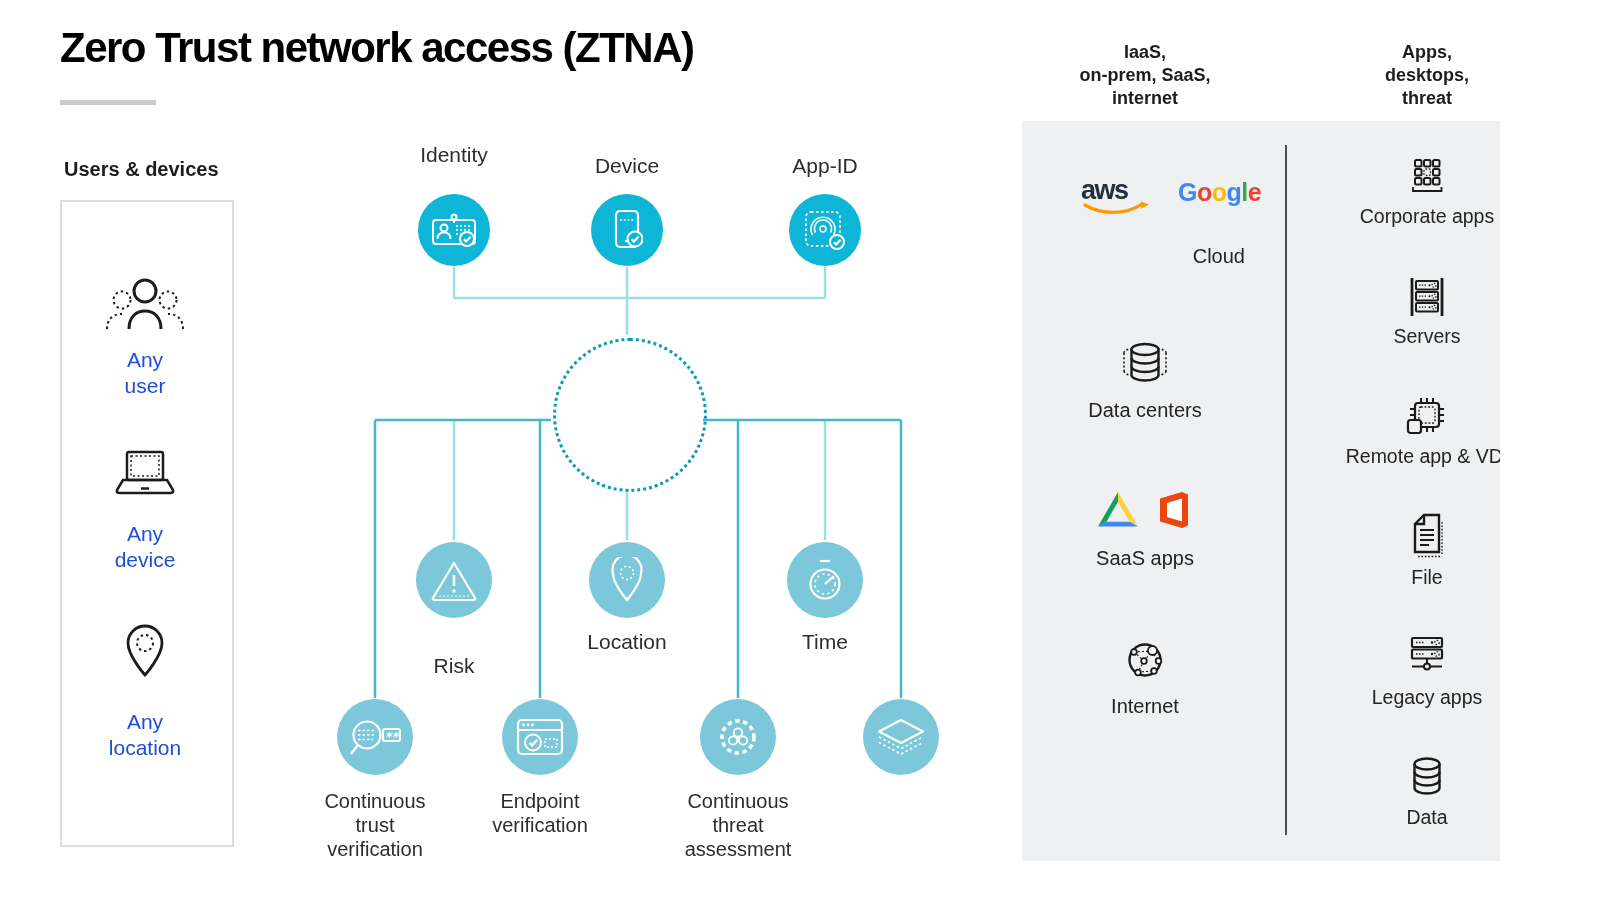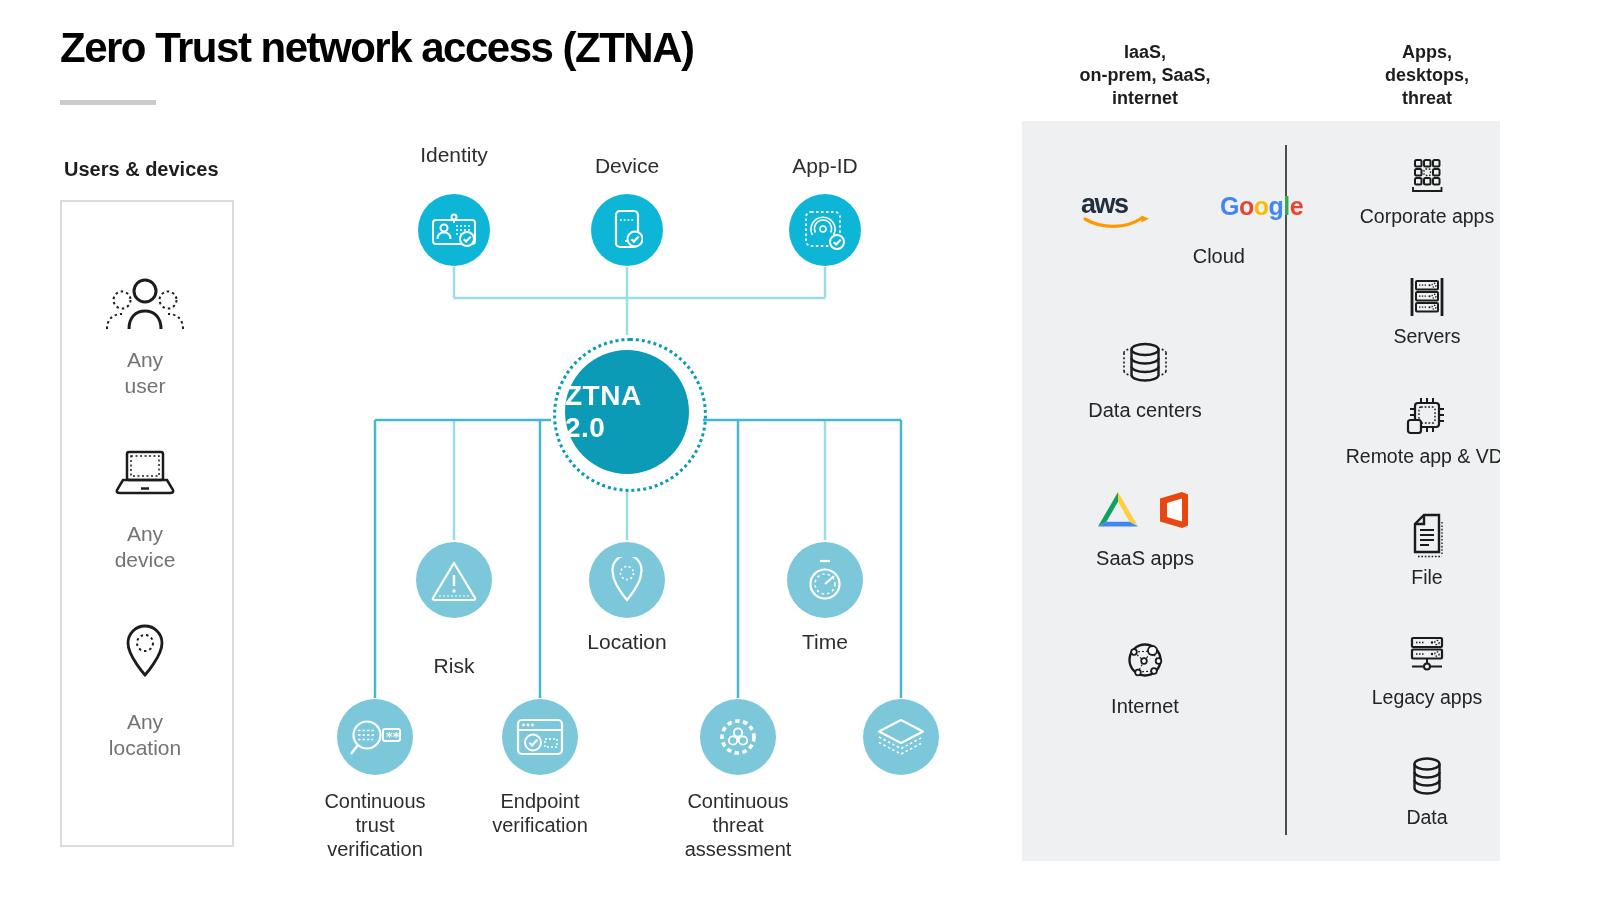--- a/index.html
+++ b/index.html
@@ -5,21 +5,21 @@
   html,body{margin:0;padding:0;background:#fff;}
   .canvas{position:relative;width:1500px;height:900px;background:#fff;overflow:hidden;
           font-family:"Liberation Sans","DejaVu Sans",sans-serif;color:#2d2d2d;}
   .abs{position:absolute;}
   .pre{white-space:pre-line;margin-top:9px;}
   .ctr{text-align:center;}
   .title{font-size:42px;font-weight:bold;letter-spacing:-1.5px;color:#000;}
   .title-rule{background:#cbcbcb;height:5px;}
   .side-head{font-size:20px;font-weight:bold;color:#1d1d1d;}
   .side-box{border:2px solid #dcdcdc;background:#fff;}
-  .side-label{font-size:21px;line-height:26px;color:#737373;}
+  .side-label{font-size:21px;line-height:26px;color:#1d4ed8;}
   .node{border-radius:50%;display:flex;align-items:center;justify-content:center;}
   .node-top{width:72px;height:72px;background:#0db5d7;}
   .node-mid{width:76px;height:76px;background:#7cc8da;}
   .ztna-ring{width:148px;height:148px;border-radius:50%;border:3px dotted #0c9bb7;}
   .ztna{width:124px;height:124px;background:#0c9bb7;color:#fff;font-size:28px;font-weight:bold;letter-spacing:.5px;}
   .n-label{font-size:21px;line-height:25px;color:#2d2d2d;}
   .b-label{font-size:20px;line-height:24px;color:#2d2d2d;}
   .panel{background:#eef0f1;}
   .panel-divider{background:#4d4d4d;width:1.5px;}
   .col-head{font-size:18px;font-weight:bold;line-height:23px;color:#1d1d1d;}
@@ -138,23 +138,20 @@
         <circle cx="21" cy="20" r="3"></circle>
         <path d="M13.5 23.5 a8.5 8.5 0 1 1 15 0"></path>
         <path d="M10.5 26 a12 12 0 1 1 21 0"></path>
       </g>
       <circle cx="35" cy="33" r="7" fill="#0db5d7" stroke="#fff" stroke-width="2"></circle>
       <path d="M31.8 33.2 l2.3 2.3 l4.6-4.8" fill="none" stroke="#fff" stroke-width="2.2"></path>
     </svg>
   </div>
 
   <div class="abs node ztna-ring" style="left:553px;top:338px;"></div>
-  <div class="abs node ztna" style="left:565px;top:350px;">
-    <span>ZTNA 2.0</span>
-  </div>
 
   <div class="abs node node-mid" style="left:416px;top:542px;">
     <svg width="50" height="44" viewBox="0 0 50 44">
       <g fill="none" stroke="#fff" stroke-linejoin="round">
         <path d="M25 5 L46 40 Q47 42 44 42 H6 Q3 42 4 40 Z" stroke-width="2.2"></path>
         <path d="M10 38 H40" stroke-width="1.2" stroke-dasharray="2 2"></path>
         <path d="M25 17 V28" stroke-width="2.5"></path>
       </g>
       <circle cx="25" cy="33" r="1.7" fill="#fff"></circle>
     </svg>
@@ -246,21 +243,21 @@
   <div class="abs panel" style="left:1022px;top:121px;width:519px;height:740px;"></div>
   <div class="abs panel-divider" style="left:1285px;top:145px;height:690px;"></div>
 
   <div class="abs col-head ctr pre" style="left:1045px;top:32px;width:200px;">IaaS,
 on-prem, SaaS,
 internet</div>
   <div class="abs col-head ctr pre" style="left:1327px;top:32px;width:200px;">Apps,
 desktops,
 threat</div>
 
-  <div class="abs awswrap" style="left:1080px;top:190px;gap:42px;">
+  <div class="abs awswrap" style="left:1080px;top:176px;">
     <svg width="74" height="40" viewBox="0 0 74 40">
       <text x="1" y="23" font-size="27" font-weight="bold" letter-spacing="-1.5" fill="#232f3e" font-family="Liberation Sans, sans-serif">aws</text>
       <path d="M5 29 C22 39 46 39 62 28" fill="none" stroke="#ff9900" stroke-width="3.2" stroke-linecap="round"></path>
       <polygon points="61,25.5 69,28.5 61.5,32.5" fill="#ff9900"></polygon>
     </svg>
     <div class="glogo" style="margin-left:24px;margin-top:2px;"><span style="color: rgb(66, 133, 244);">G</span><span style="color: rgb(234, 67, 53);">o</span><span style="color: rgb(251, 188, 5);">o</span><span style="color: rgb(66, 133, 244);">g</span><span style="color: rgb(52, 168, 83);">l</span><span style="color: rgb(234, 67, 53);">e</span></div>
   </div>
   <div class="abs p-label ctr" style="left:1045px;top:245px;width:200px;text-align:right;">Cloud</div>
 
   <svg class="abs" style="left:1116px;top:340px;" width="58" height="46" viewBox="0 0 58 46">

